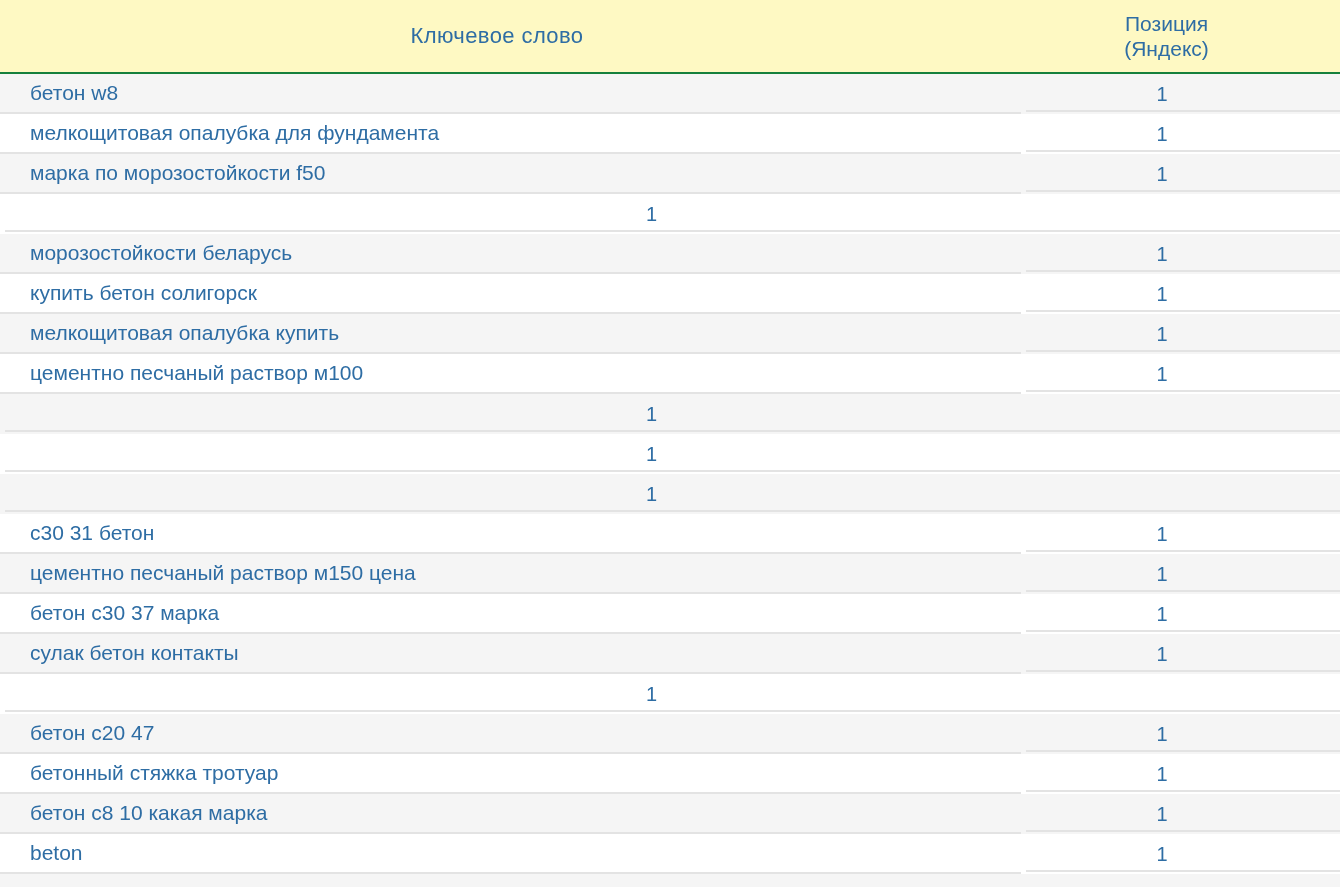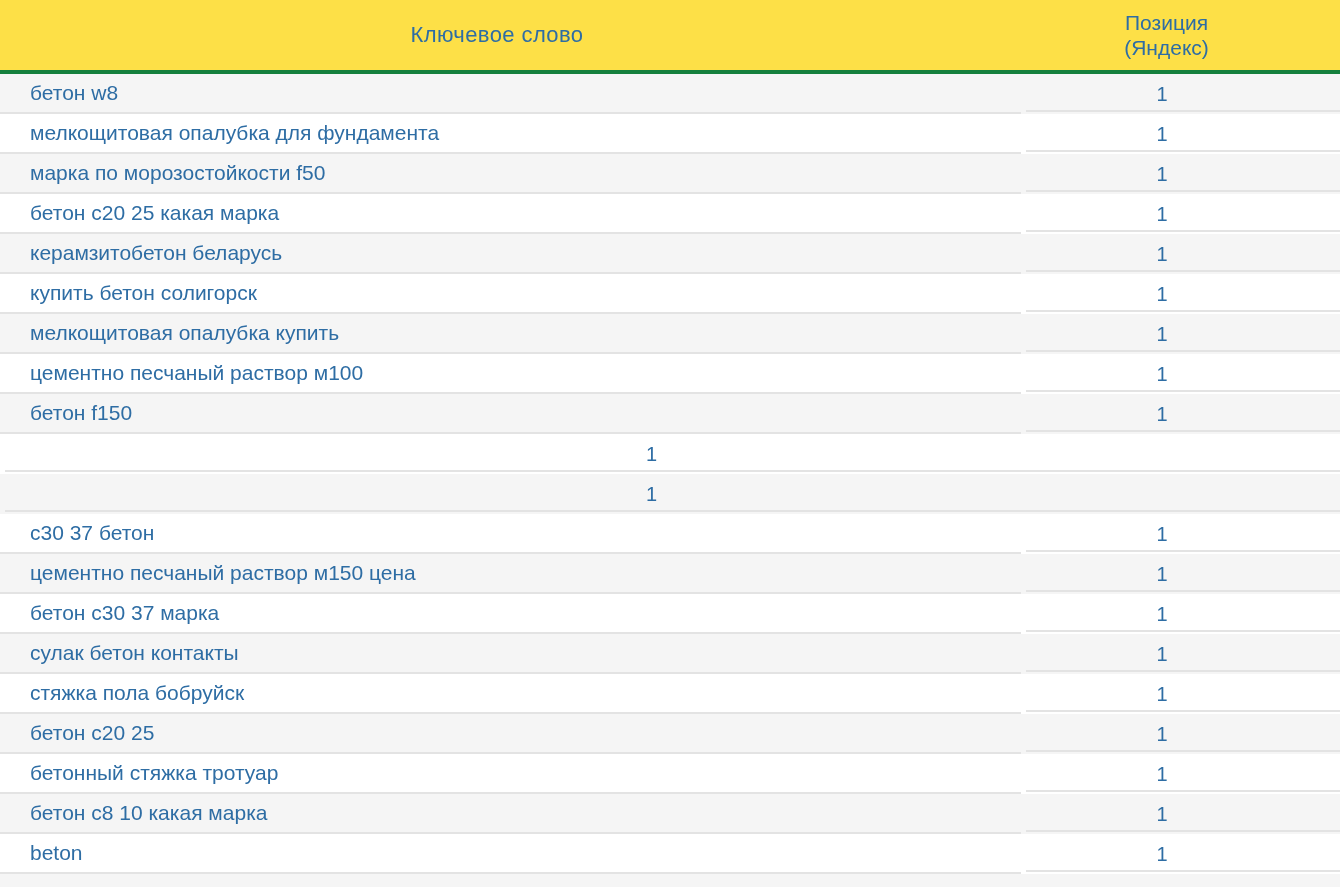--- a/index.html
+++ b/index.html
@@ -9,22 +9,22 @@
     overflow: hidden;
     font-family: "Liberation Sans", sans-serif;
   }
   .table { width: 1340px; }
 
   
   .thead {
     display: flex;
     height: 74px;
     align-items: center;
-    border-bottom: 4px solid #15803d;
-    background: #fde047;
+    border-bottom: 2px solid #15803d;
+    background: #fef9c3;
   }
   .th { color: #2e6da4; }
   .th-keyword {
     width: 1024px;
     text-align: center;
     font-size: 22px;
     letter-spacing: 0.4px;
     padding-right: 30px;
   }
   .th-position {
@@ -105,27 +105,26 @@
     <div class="td td-position">1</div>
   </div>
 
   <div class="tr">
     <div class="td td-keyword">марка по морозостойкости f50</div>
     <div class="col-gap"></div>
     <div class="td td-position">1</div>
   </div>
 
   <div class="tr">
-    <div class="td td-keyword">бетон с20 25 какая марка</div>
-    <div class="col-gap"></div>
-    <div class="td td-position">1</div>
-  </div>
-
-  <div class="tr">
-    <div class="td td-keyword">керамзитобетон беларусь</div>
+    <div class="col-gap"></div>
+    <div class="td td-position">1</div>
+  </div>
+
+  <div class="tr">
+    <div class="td td-keyword">морозостойкости беларусь</div>
     <div class="col-gap"></div>
     <div class="td td-position">1</div>
   </div>
 
   <div class="tr">
     <div class="td td-keyword">купить бетон солигорск</div>
     <div class="col-gap"></div>
     <div class="td td-position">1</div>
   </div>
 
@@ -135,37 +134,36 @@
     <div class="td td-position">1</div>
   </div>
 
   <div class="tr">
     <div class="td td-keyword">цементно песчаный раствор м100</div>
     <div class="col-gap"></div>
     <div class="td td-position">1</div>
   </div>
 
   <div class="tr">
-    <div class="td td-keyword">бетон f150</div>
-    <div class="col-gap"></div>
-    <div class="td td-position">1</div>
-  </div>
-
-  <div class="tr">
-    <div class="col-gap"></div>
-    <div class="td td-position">1</div>
-  </div>
-
-  <div class="tr">
-    <div class="col-gap"></div>
-    <div class="td td-position">1</div>
-  </div>
-
-  <div class="tr">
-    <div class="td td-keyword">с30 37 бетон</div>
+    <div class="col-gap"></div>
+    <div class="td td-position">1</div>
+  </div>
+
+  <div class="tr">
+    <div class="col-gap"></div>
+    <div class="td td-position">1</div>
+  </div>
+
+  <div class="tr">
+    <div class="col-gap"></div>
+    <div class="td td-position">1</div>
+  </div>
+
+  <div class="tr">
+    <div class="td td-keyword">с30 31 бетон</div>
     <div class="col-gap"></div>
     <div class="td td-position">1</div>
   </div>
 
   <div class="tr">
     <div class="td td-keyword">цементно песчаный раствор м150 цена</div>
     <div class="col-gap"></div>
     <div class="td td-position">1</div>
   </div>
 
@@ -175,27 +173,26 @@
     <div class="td td-position">1</div>
   </div>
 
   <div class="tr">
     <div class="td td-keyword">сулак бетон контакты</div>
     <div class="col-gap"></div>
     <div class="td td-position">1</div>
   </div>
 
   <div class="tr">
-    <div class="td td-keyword">стяжка пола бобруйск</div>
-    <div class="col-gap"></div>
-    <div class="td td-position">1</div>
-  </div>
-
-  <div class="tr">
-    <div class="td td-keyword">бетон с20 25</div>
+    <div class="col-gap"></div>
+    <div class="td td-position">1</div>
+  </div>
+
+  <div class="tr">
+    <div class="td td-keyword">бетон с20 47</div>
     <div class="col-gap"></div>
     <div class="td td-position">1</div>
   </div>
 
   <div class="tr">
     <div class="td td-keyword">бетонный стяжка тротуар</div>
     <div class="col-gap"></div>
     <div class="td td-position">1</div>
   </div>
 

